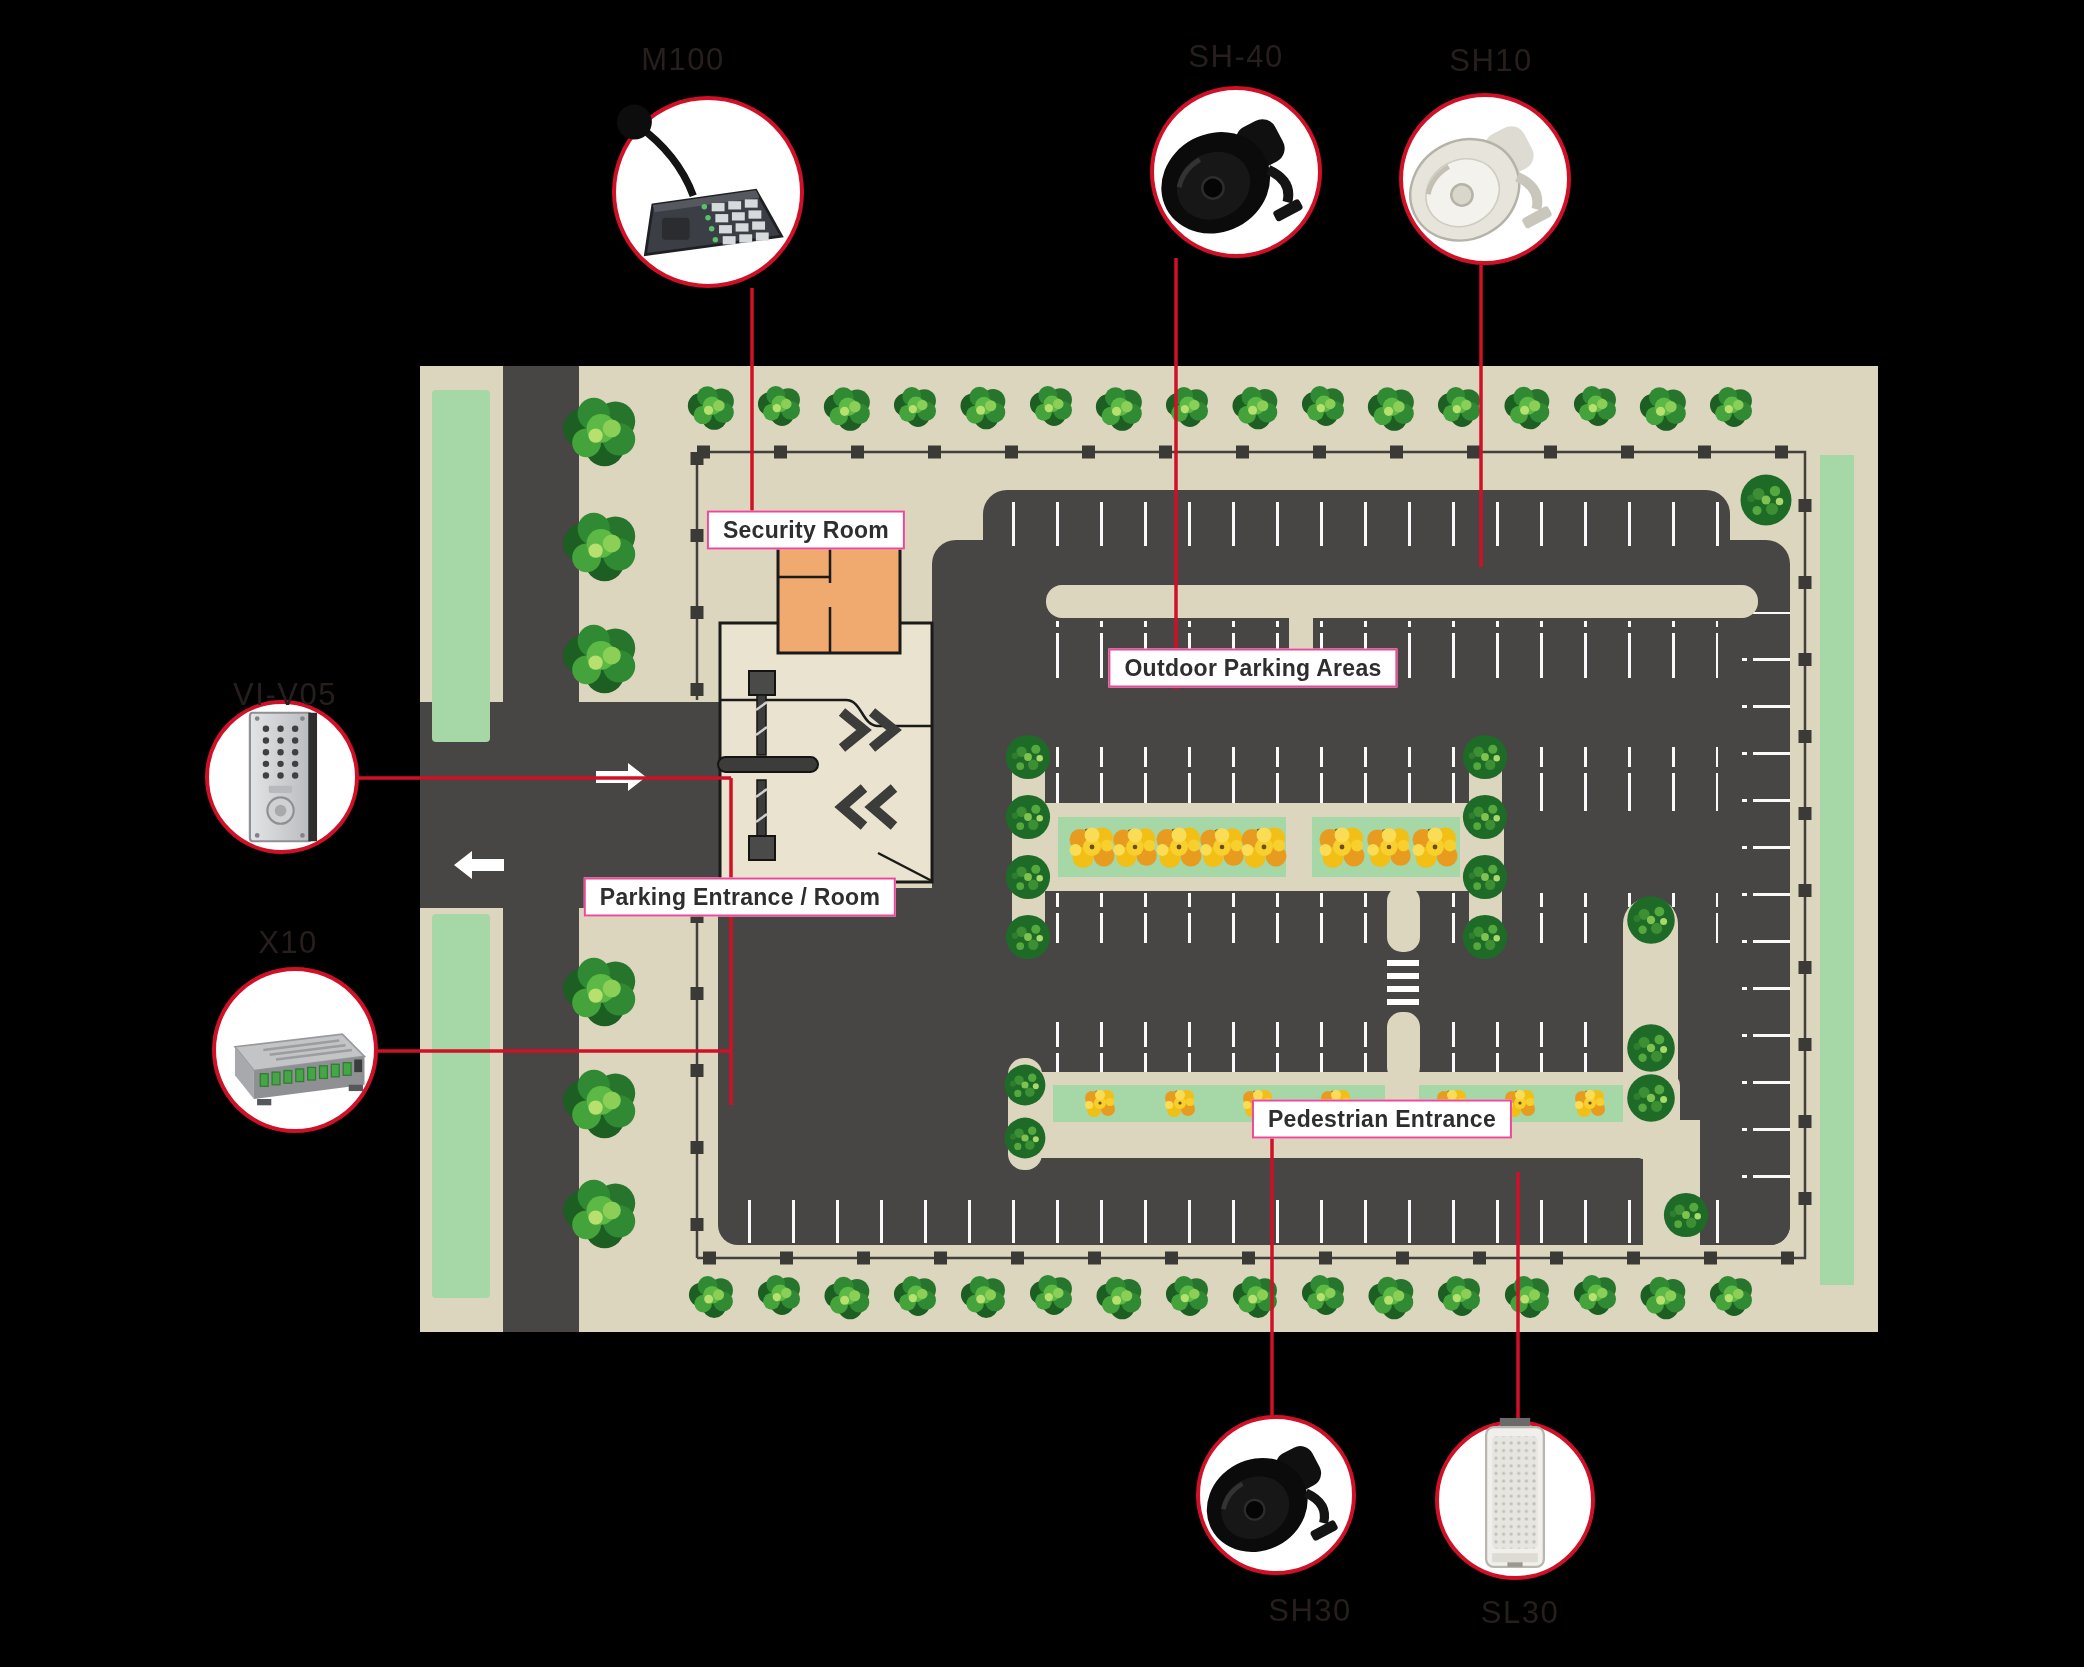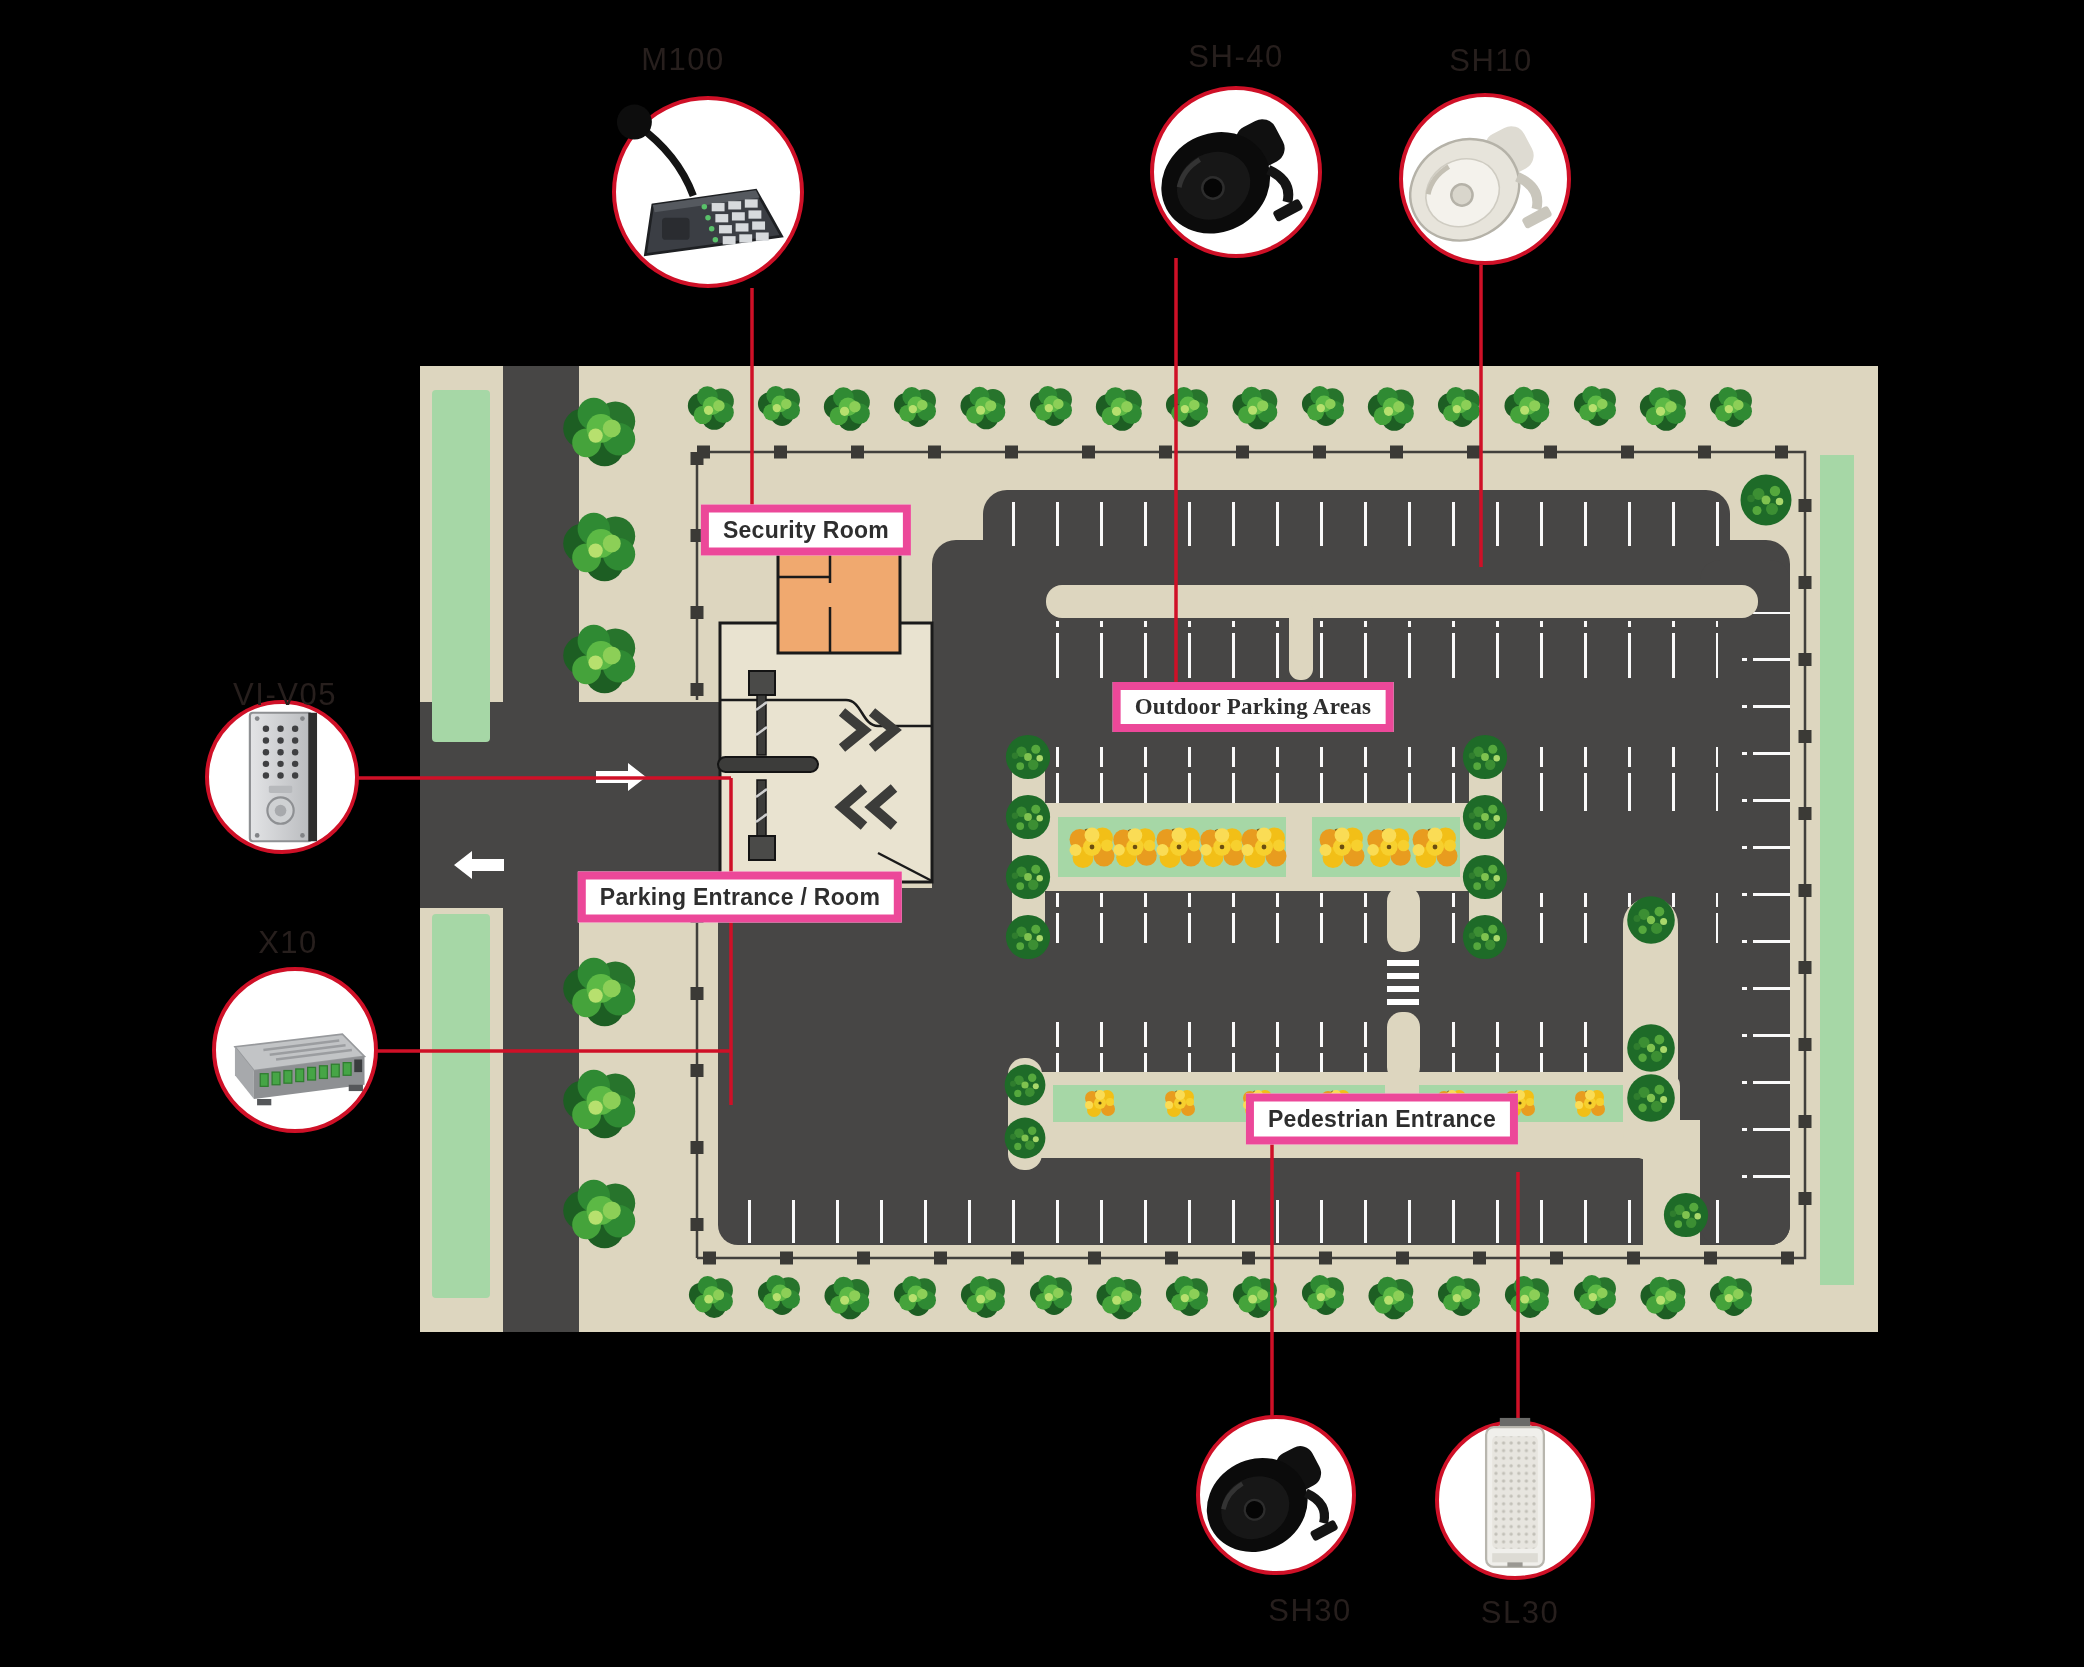--- a/index.html
+++ b/index.html
@@ -1,19 +1,19 @@
 <!DOCTYPE html>
 <html><head>
 <meta charset="utf-8">
 <style>
   html,body{margin:0;padding:0;background:#000;}
   #stage{position:relative;width:2084px;height:1667px;background:#000;overflow:hidden;
          font-family:"Liberation Sans",sans-serif;}
   #map-svg{position:absolute;left:0;top:0;width:2084px;height:1667px;}
-  .maplabel{position:absolute;background:#ffffff;border:8px solid #ec4899;color:#2e2e2e;
+  .maplabel{position:absolute;background:#ffffff;border:2px solid #ec4899;color:#2e2e2e;
             font-weight:600;font-size:23px;letter-spacing:.3px;padding:4px 14px;
             white-space:nowrap;transform:translate(-50%,-50%);z-index:30;}
   .devlabel{position:absolute;color:#271f1d;font-size:31px;font-weight:400;letter-spacing:1.5px;
             transform:translate(-50%,-50%);z-index:25;}
   .callout{position:absolute;border-radius:50%;background:#ffffff;border:4px solid #cf1027;
            box-sizing:border-box;z-index:20;}
   .callout svg{position:absolute;left:0;top:0;width:100%;height:100%;overflow:visible;}
 </style>
 </head>
 <body>
@@ -238,21 +238,21 @@
       <path d="M752,288 V513"></path>
       <path d="M1176,258 V689"></path>
       <path d="M1481,265 V567"></path>
       <path d="M358,778 H731 M731,778 V1105 M371,1051 H731"></path>
       <path d="M1272,1138 V1418"></path>
       <path d="M1518,1172 V1425"></path>
     </g>
   </svg>
 
   <div class="maplabel" style="left:806px;top:530px;">Security Room</div>
-  <div class="maplabel" style="left:1253px;top:707px;font-family:Liberation Serif, serif;">Outdoor Parking Areas</div>
+  <div class="maplabel" style="left:1253px;top:668px;">Outdoor Parking Areas</div>
   <div class="maplabel" style="left:740px;top:897px;">Parking Entrance / Room</div>
   <div class="maplabel" style="left:1382px;top:1119px;">Pedestrian Entrance</div>
 
   <div class="devlabel" style="left:683px;top:60px;">M100</div>
   <div class="callout" style="left:612px;top:96px;width:192px;height:192px;">
     <svg viewBox="0 0 100 100">
       <path d="M12,14 C26,24 36,36 42,52" stroke="#141414" stroke-width="4" fill="none"></path>
       <circle cx="10" cy="12" r="9.5" fill="#0d0d0d"></circle>
       <polygon points="20,57 76,49 90,74 16,84" fill="#3b3e44" stroke="#1e2023" stroke-width="1.5"></polygon>
       <polygon points="20,57 76,49 78,53 21,61" fill="#55595f"></polygon>

